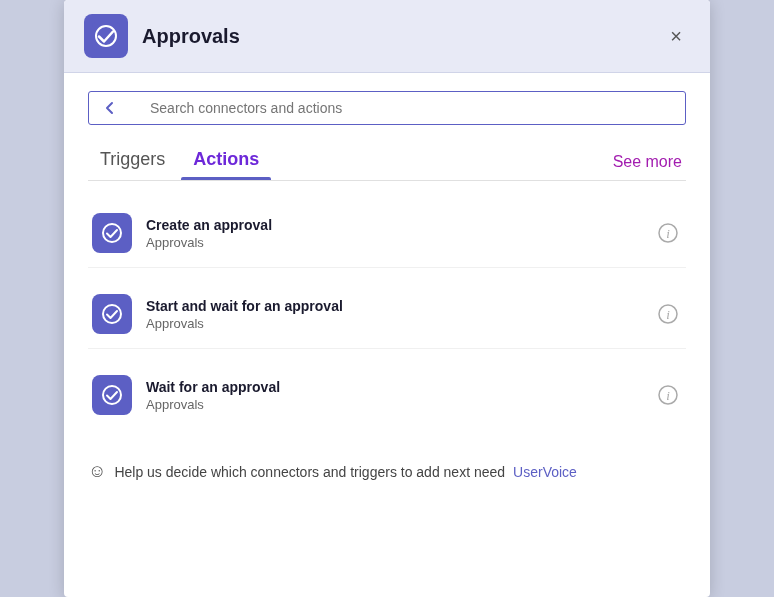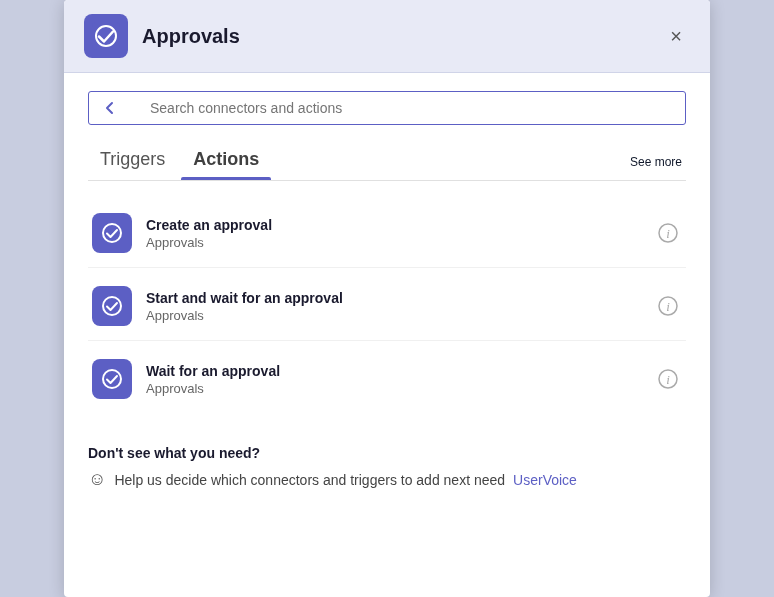--- a/index.html
+++ b/index.html
@@ -106,45 +106,45 @@
       padding: 6px 12px 10px 12px;
       cursor: pointer;
       color: #555;
       background: none;
       border: none;
       position: relative;
       margin-right: 4px;
     }
     .tab.active {
       font-weight: 700;
-      color: #404040;
+      color: #6d28d9;
     }
     .tab.active::after {
       content: '';
       position: absolute;
       bottom: 0;
       left: 0;
       right: 0;
       height: 3px;
       background: #5c5fc4;
       border-radius: 2px 2px 0 0;
     }
     .see-more {
       margin-left: auto;
-      font-size: 12px;
-      color: #0f172a;
+      font-size: 16px;
+      color: #a21caf;
       cursor: pointer;
       background: none;
       border: none;
       padding: 0 4px;
     }
     .actions-list {
       display: flex;
       flex-direction: column;
-      gap: 4px;
+      gap: 12px;
       margin-bottom: 24px;
     }
     .action-item {
       display: flex;
       align-items: center;
       padding: 14px 4px;
       border-bottom: 1px solid #f0f0f0;
       cursor: pointer;
     }
     .action-item:last-child {
@@ -305,21 +305,20 @@
           <svg width="20" height="20" viewBox="0 0 20 20" fill="none">
             <circle cx="10" cy="10" r="9" stroke="#aaa" stroke-width="1.5" fill="none"></circle>
             <text x="10" y="15" text-anchor="middle" font-size="13" fill="#aaa" font-family="serif" font-style="italic">i</text>
           </svg>
         </button>
       </div>
 
     </div>
 
     <div class="footer-section">
-      <div class="footer-title">Don't see what you need?</div>
       <div class="footer-text">
         <span class="smiley">☺</span>
         <span>Help us decide which connectors and triggers to add next need </span>
         <a class="footer-link" href="#">UserVoice</a>
       </div>
     </div>
 
   </div>
 </div>
 

